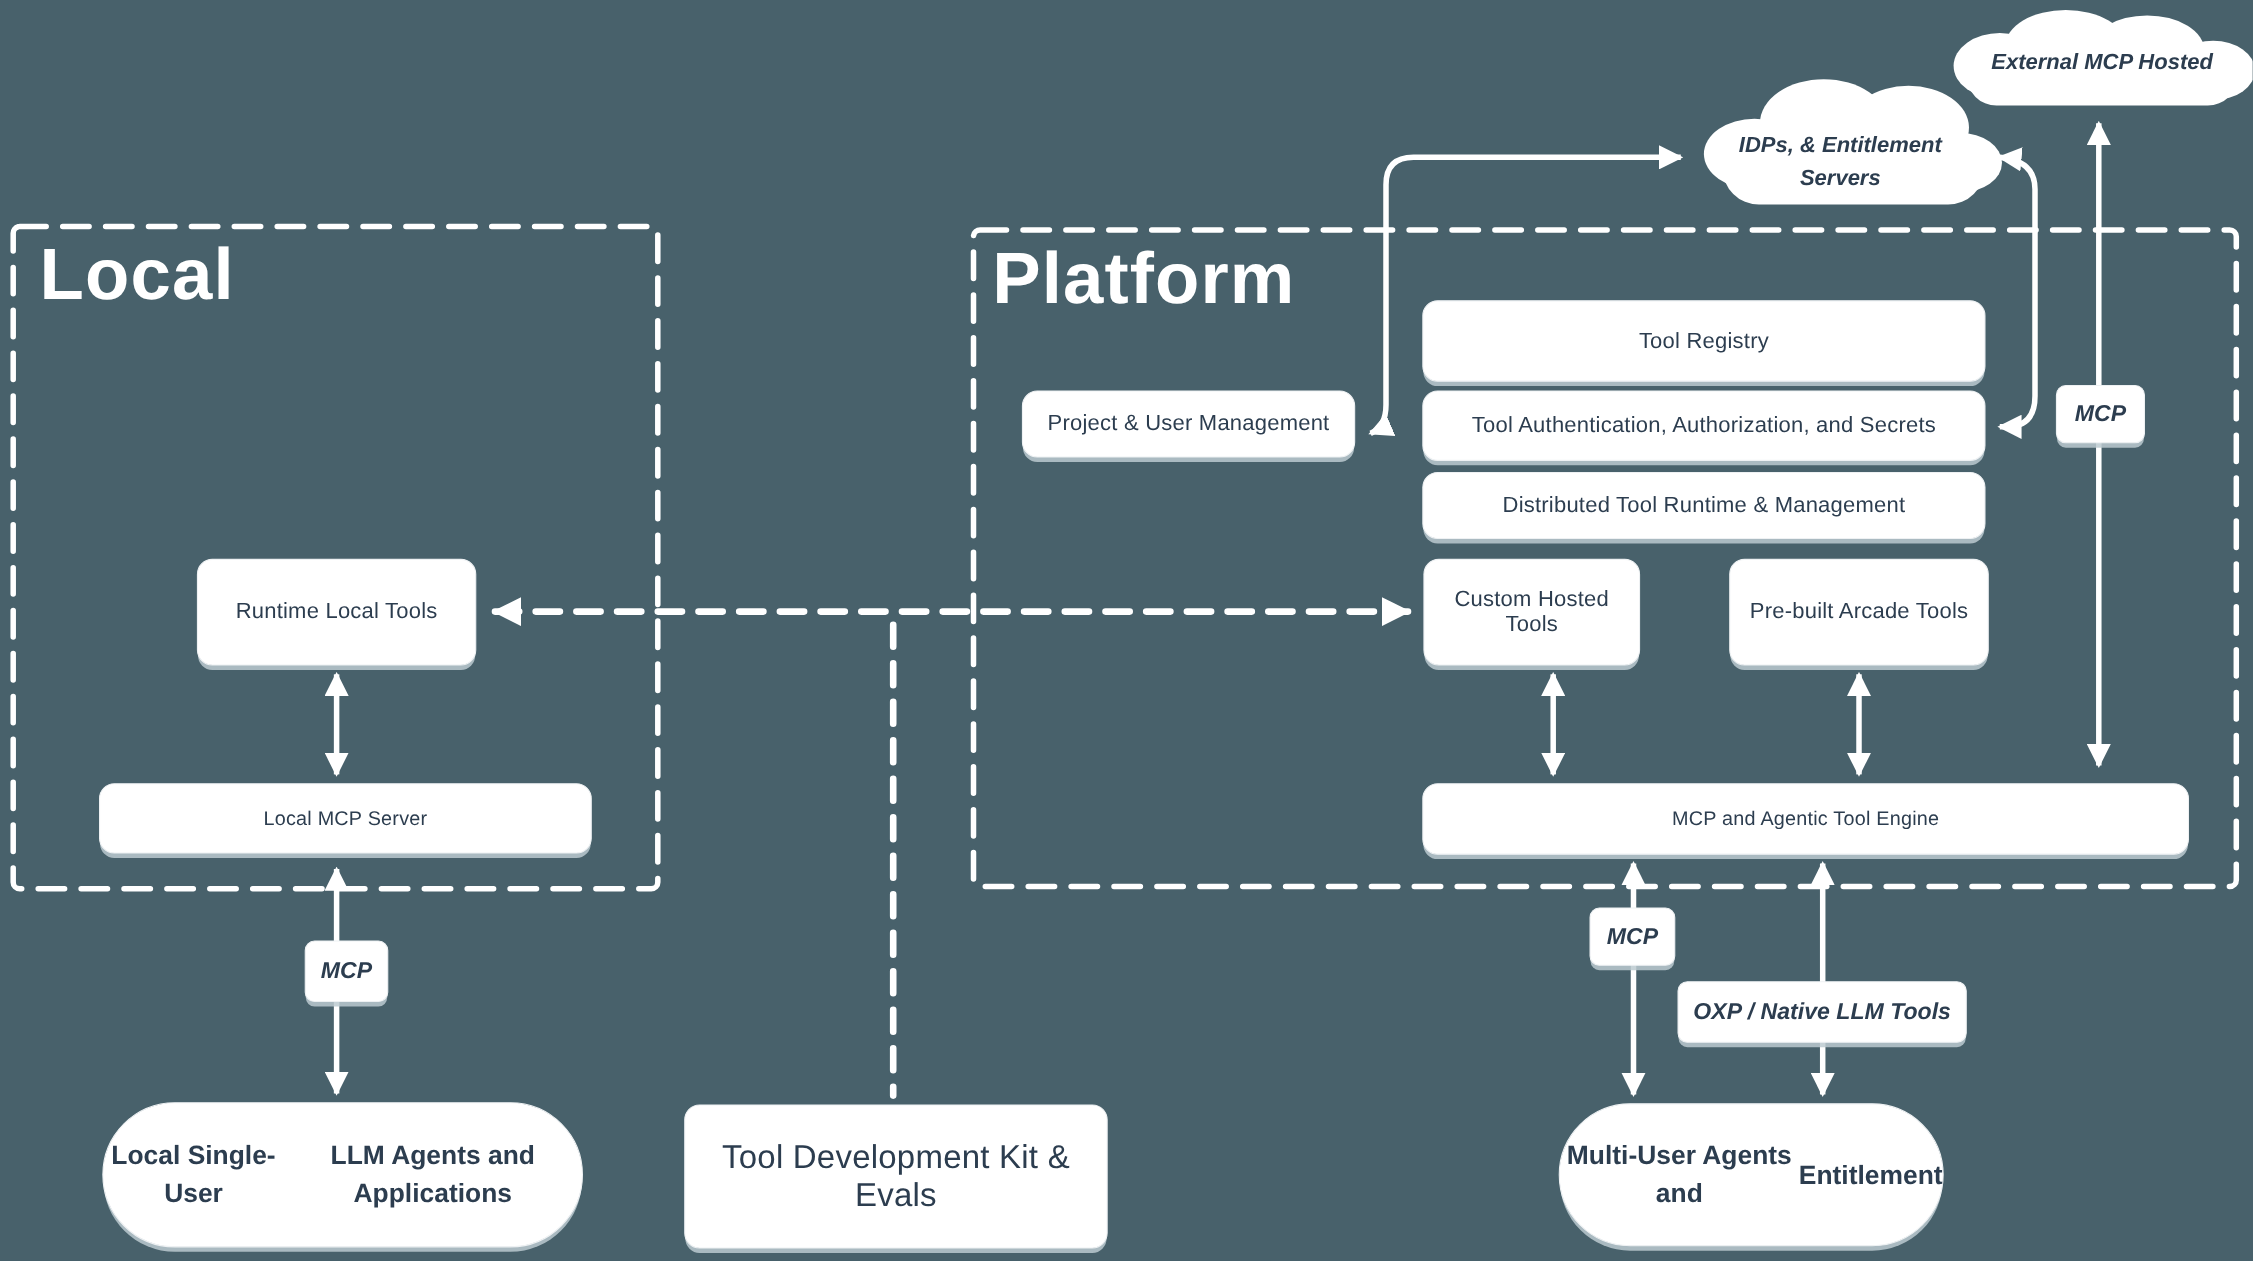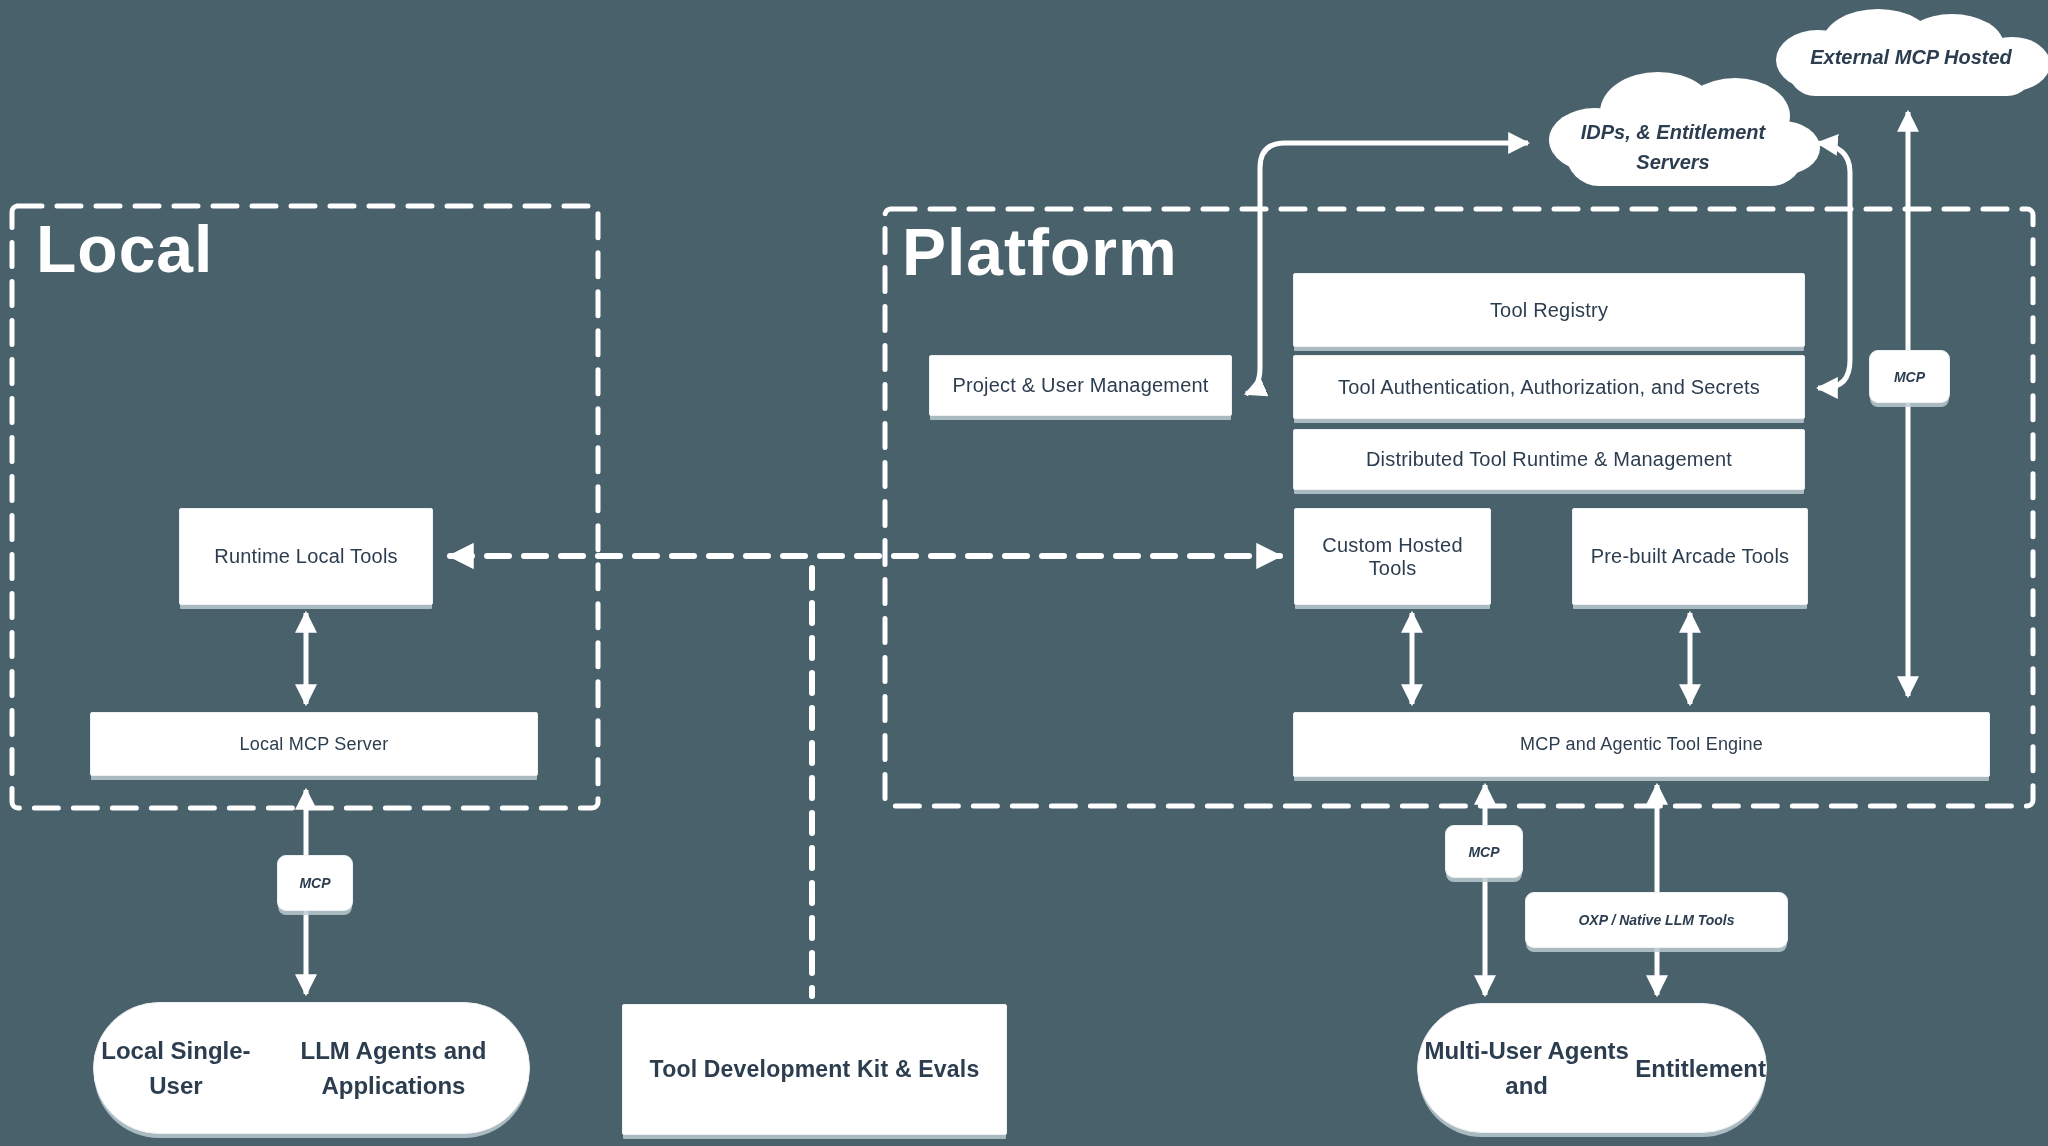--- a/index.html
+++ b/index.html
@@ -2,33 +2,33 @@
 <html><head>
 <meta charset="utf-8">
 <style>
   html,body{margin:0;padding:0;background:#48616b;}
   .stage{
     position:relative;width:2048px;height:1146px;background:#48616b;
     font-family:"Liberation Sans",sans-serif;overflow:hidden;
   }
   .overlay{position:absolute;left:0;top:0;width:2048px;height:1146px;}
   .node{
-    position:absolute;background:#ffffff;border-radius:2px;
+    position:absolute;background:#ffffff;border-radius:14px;
     display:flex;align-items:center;justify-content:center;text-align:center;
     color:#2c3d4f;font-size:20px;letter-spacing:.2px;
     border:1px solid #eef1f3;
     box-shadow:0 5px 0 -1px rgba(188,202,208,.85);
     box-sizing:border-box;padding:0 10px;
   }
   .node.big{font-size:18px;}
-  .node.bold{font-weight:bold;font-size:23px;}
+  .node.bold{font-weight:normal;font-size:30px;}
   .chip{
     position:absolute;background:#ffffff;border-radius:9px;
     display:flex;align-items:center;justify-content:center;text-align:center;
-    color:#2c3d4f;font-size:14px;font-style:italic;font-weight:600;
+    color:#2c3d4f;font-size:21px;font-style:italic;font-weight:600;
     border:1px solid #eef1f3;box-shadow:0 5px 0 -1px rgba(188,202,208,.85);
     box-sizing:border-box;
   }
   .pill{
     position:absolute;background:#ffffff;border-radius:70px;
     display:flex;flex-direction:row;align-items:center;justify-content:center;
     text-align:center;color:#2c3d4f;font-size:24px;font-weight:bold;line-height:35px;
     border:1px solid #eef1f3;box-shadow:0 5px 0 -1px rgba(188,202,208,.85);
     box-sizing:border-box;
   }

